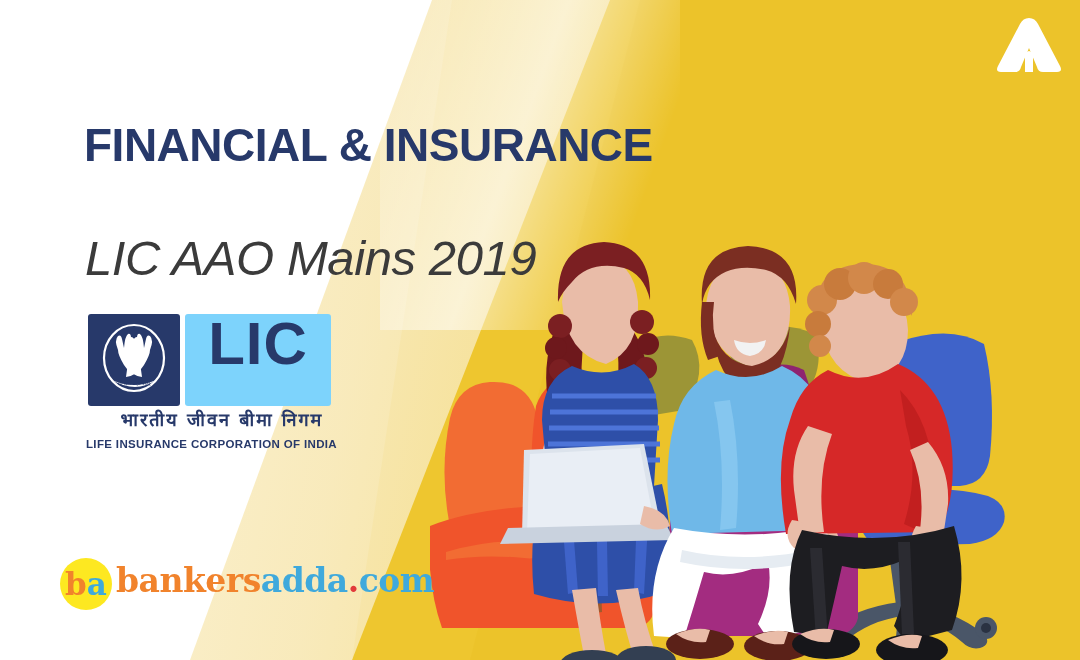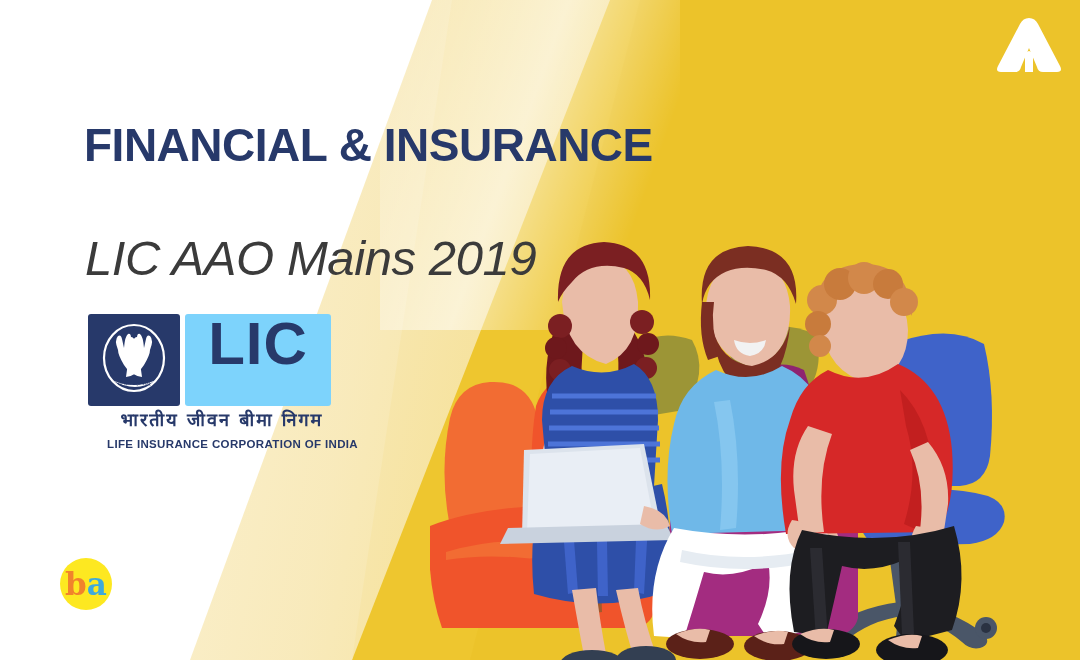--- a/index.html
+++ b/index.html
@@ -71,21 +71,21 @@
     line-height:1;
   }
   .lic-hindi{
     position:absolute;left:-2px;top:96px;width:272px;
     text-align:center;color:#27396A;
     font-family:"DejaVu Sans",sans-serif;
     font-size:18px;font-weight:bold;letter-spacing:2px;line-height:1.1;
   }
   .lic-eng{
     position:absolute;left:-2px;top:124px;width:272px;
-    text-align:right;color:#27396A;
+    text-align:left;color:#27396A;
     font-size:11.5px;font-weight:bold;letter-spacing:.35px;
   }
   
   .ba-logo{position:absolute;left:60px;top:558px;width:330px;height:52px;}
   .ba-circle{
     position:absolute;left:0;top:0;width:52px;height:52px;border-radius:50%;
     background:#FDE821;
   }
   .ba-ba{
     position:absolute;left:0;top:0;width:52px;height:52px;
@@ -295,20 +295,21 @@
     <div class="lic-hindi">भारतीय जीवन बीमा निगम</div>
     <div class="lic-eng">LIFE INSURANCE CORPORATION OF INDIA</div>
   </div>
 
   <div class="ba-logo">
     <div class="ba-circle"></div>
     <div class="ba-ba">
       <span class="b">b</span>
         <span class="a">a</span>
     </div>
+    <div class="ba-text"><span class="bankers">bankers</span><span class="adda">adda</span><span class="dot">.</span><span class="com">com</span></div>
   </div>
 
   <svg class="corner-mark" viewBox="0 0 82 82">
     <path d="M41 10 q6 0 9 6 l22 42 q3 6 -3 6 l-14 0 q-5 0 -6 -5 l-8 -19 l-8 19 q-1 5 -6 5 l-14 0 q-6 0 -3 -6 l22 -42 q3 -6 9 -6 Z" fill="#FFFFFF"></path>
     <path d="M37 46 q4 -6 8 0 l0 18 l-8 0 Z" fill="#FFFFFF"></path>
   </svg>
 
 </div>
 
 </body></html>

